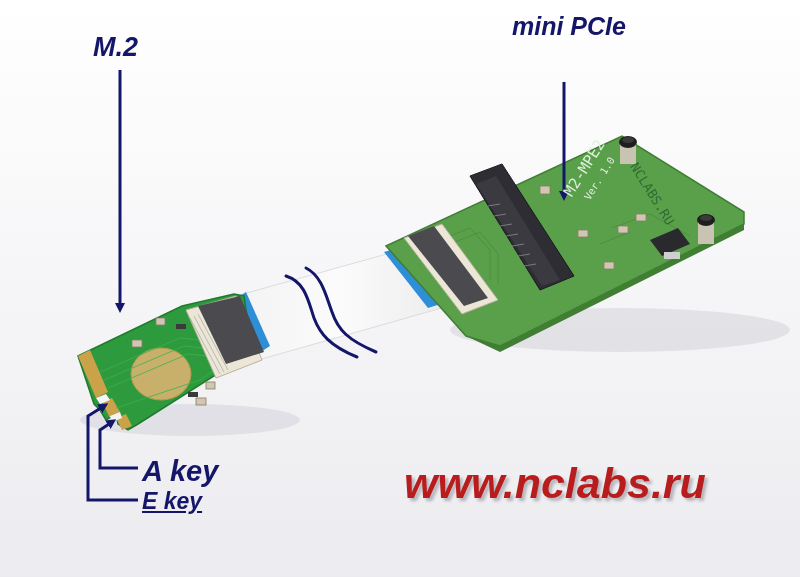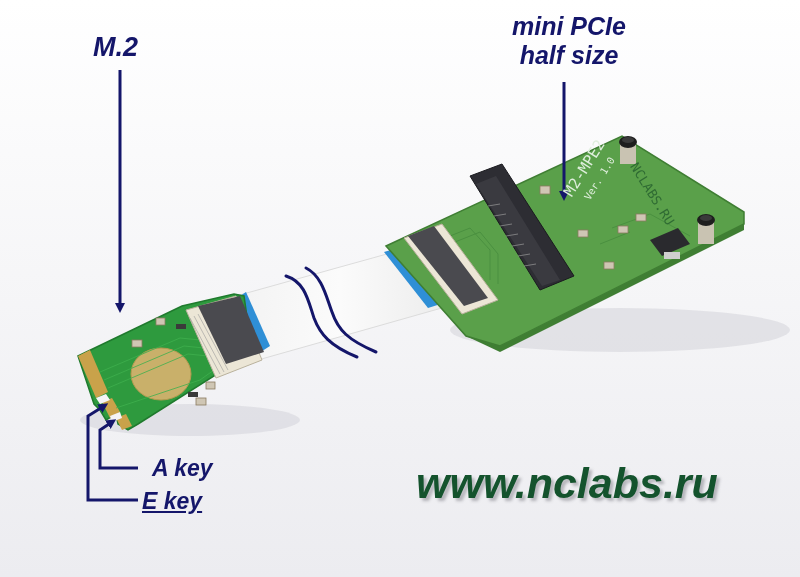--- a/index.html
+++ b/index.html
@@ -11,25 +11,25 @@
     }
     .stage { position: absolute; left: 0; top: 0; width: 800px; height: 577px; }
     .stage svg { position: absolute; left: 0; top: 0; }
     .label {
       position: absolute; color: #14166a; font-weight: bold; font-style: italic;
       font-family: "Liberation Sans", sans-serif; white-space: nowrap; line-height: 1;
     }
     .lbl-m2 { left: 93px; top: 34px; font-size: 27px; }
     .lbl-mini { left: 494px; top: 12px; font-size: 25px; text-align: center; width: 150px; line-height: 29px; }
     .lbl-mini span { display: block; }
-    .lbl-akey { left: 142px; top: 457px; font-size: 23px; margin-left: 10px; }
+    .lbl-akey { left: 142px; top: 457px; font-size: 29px; }
     .lbl-ekey { left: 142px; top: 490px; font-size: 23px; text-decoration: underline; }
     .watermark {
-      position: absolute; left: 416px; top: 459px; font-size: 43px;
-      font-weight: bold; font-style: italic; color: #14532d;
+      position: absolute; left: 404px; top: 459px; font-size: 43px;
+      font-weight: bold; font-style: italic; color: #b91c1c;
       text-shadow: 3px 3px 3px rgba(110,110,120,0.45);
       letter-spacing: 0px; white-space: nowrap;
     }
     .silk {
       position: absolute; font-family: "DejaVu Sans Mono", monospace;
       color: #dfeedd; white-space: nowrap;
     }
     .silk-model { left: 560px; top: 190px; font-size: 15px; transform: rotate(-58deg); transform-origin: left top; }
     .silk-ver { left: 582px; top: 196px; font-size: 10px; transform: rotate(-58deg); transform-origin: left top; }
     .silk-brand { left: 640px; top: 160px; font-size: 13px; color: #2f6b33; transform: rotate(58deg); transform-origin: left top; }
@@ -161,19 +161,18 @@
     </g>
   </svg>
 
   <div class="silk silk-model">M2-MPE2</div>
   <div class="silk silk-ver">Ver. 1.0</div>
   <div class="silk silk-brand">NCLABS.RU</div>
 
   <div class="label lbl-m2">M.2</div>
   <div class="label lbl-mini">
     <span>mini PCIe</span>
-    <span>half size</span>
   </div>
   <div class="label lbl-akey">A key</div>
   <div class="label lbl-ekey">E key</div>
 
   <div class="watermark">www.nclabs.ru</div>
 </div>
 
 </body></html>

